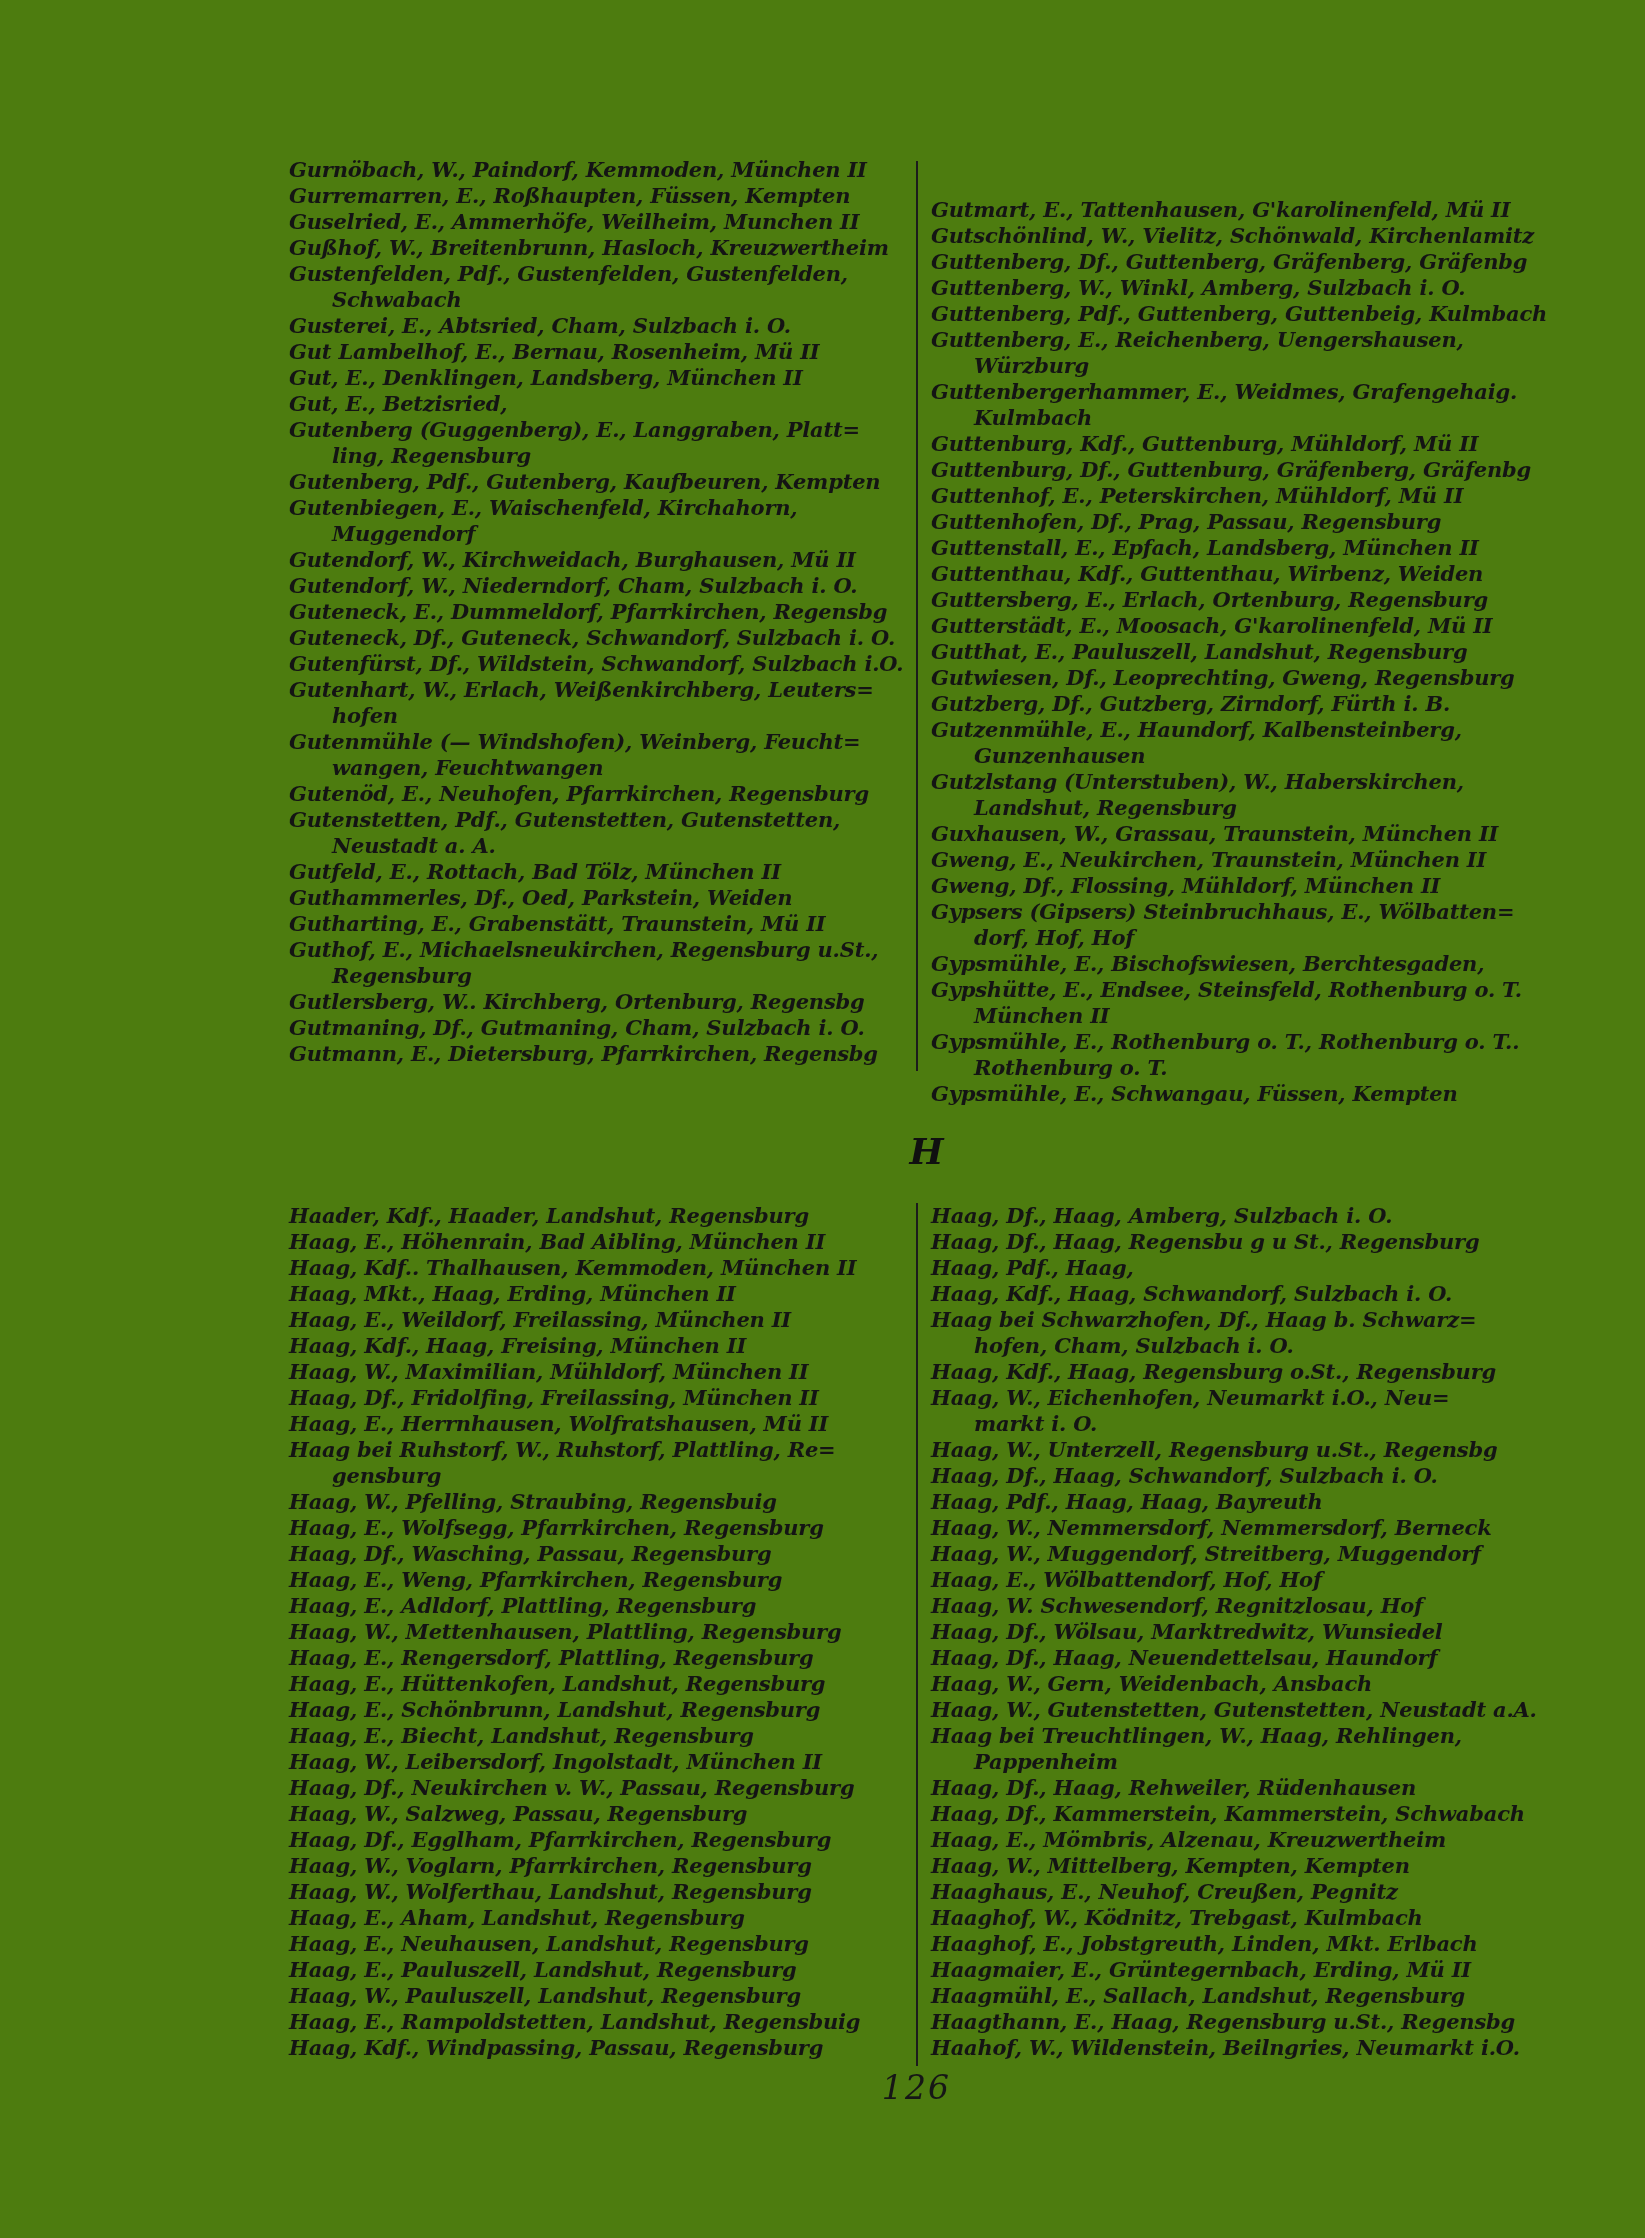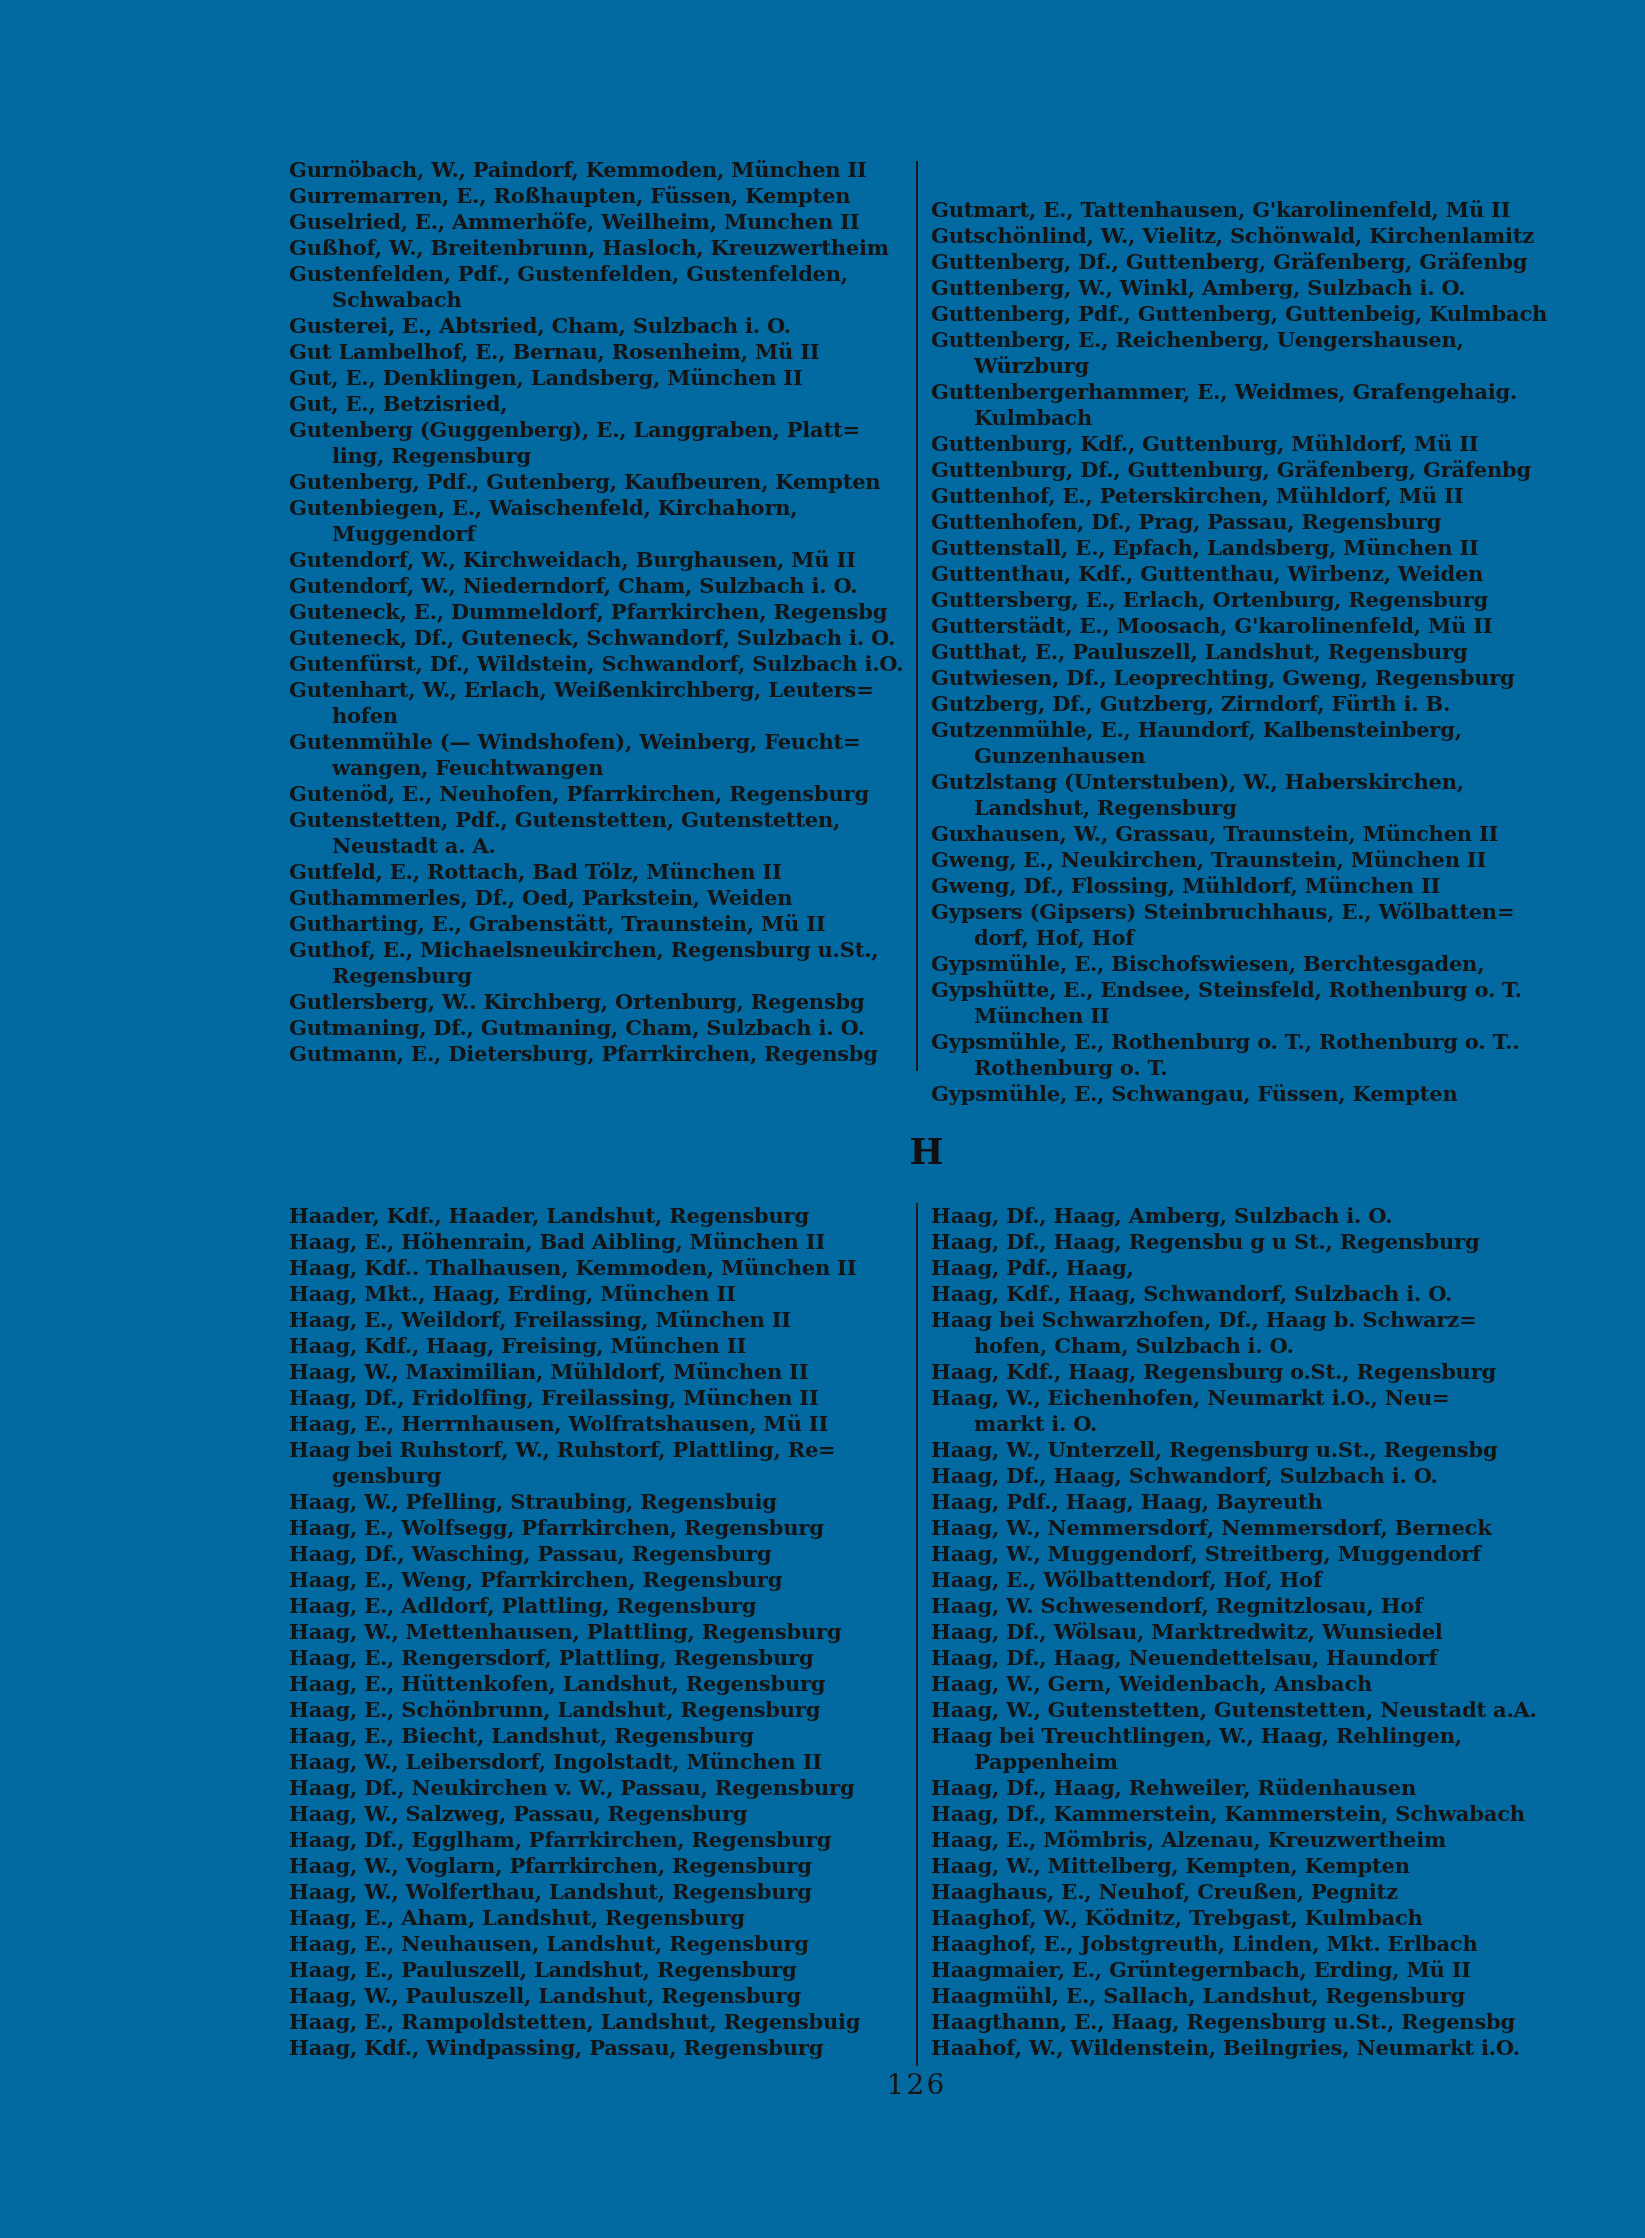--- a/index.html
+++ b/index.html
@@ -10,22 +10,23 @@
   body {
     width: 1646px;
     height: 2239px;
     position: relative;
     overflow: hidden;
     font-family: "DejaVu Serif", serif;
   }
   .page {
     position: absolute;
     inset: 0;
-    background: #0369a1;
+    background: #4d7c0f;
     color: #141414;
+    font-style: italic;
   }
   .col {
     position: absolute;
     font-size: 21px;
     font-weight: bold;
     letter-spacing: -0.2px;
     line-height: 26px;
     color: #141414;
   }
   .line {
@@ -57,21 +58,21 @@
     font-weight: bold;
     letter-spacing: 1.1px;
     color: #101010;
   }
   .page-number {
     position: absolute;
     left: 851px;
     top: 2068px;
     width: 131px;
     text-align: center;
-    font-size: 28px;
+    font-size: 33px;
     font-weight: normal;
     letter-spacing: 2.2px;
     color: #161616;
   }
 </style>
 </head>
 <body>
 
 <div class="page">
 

